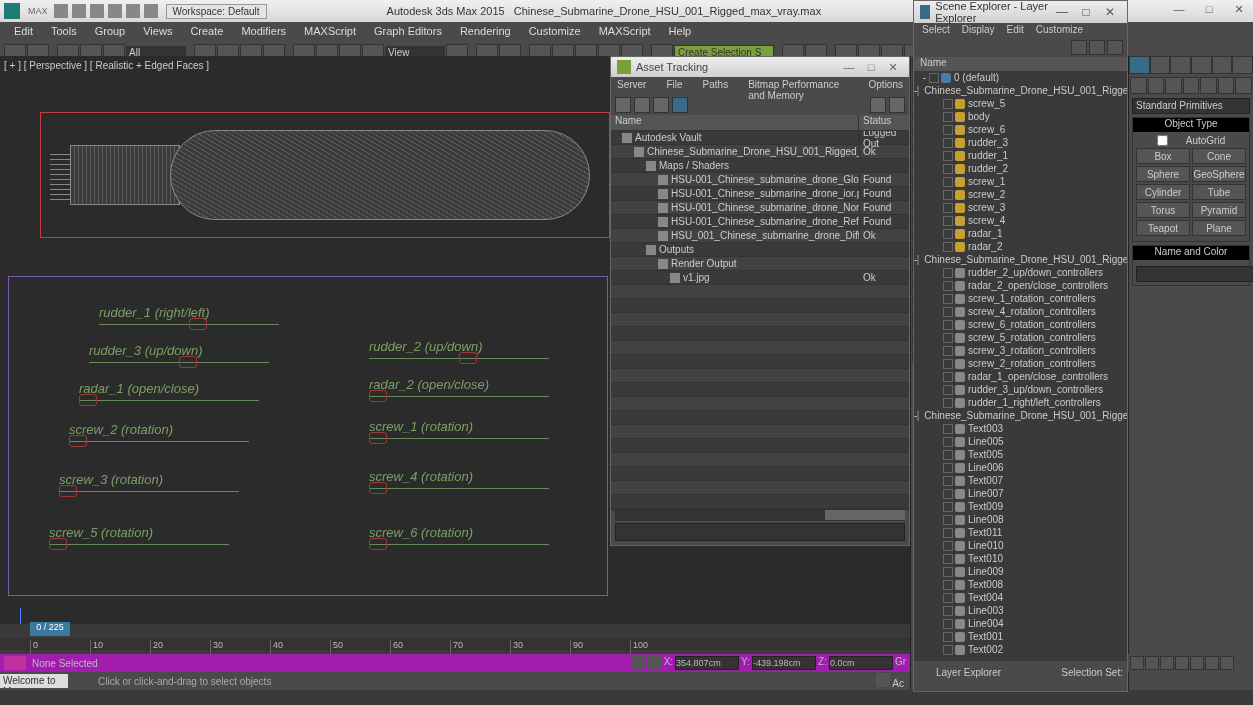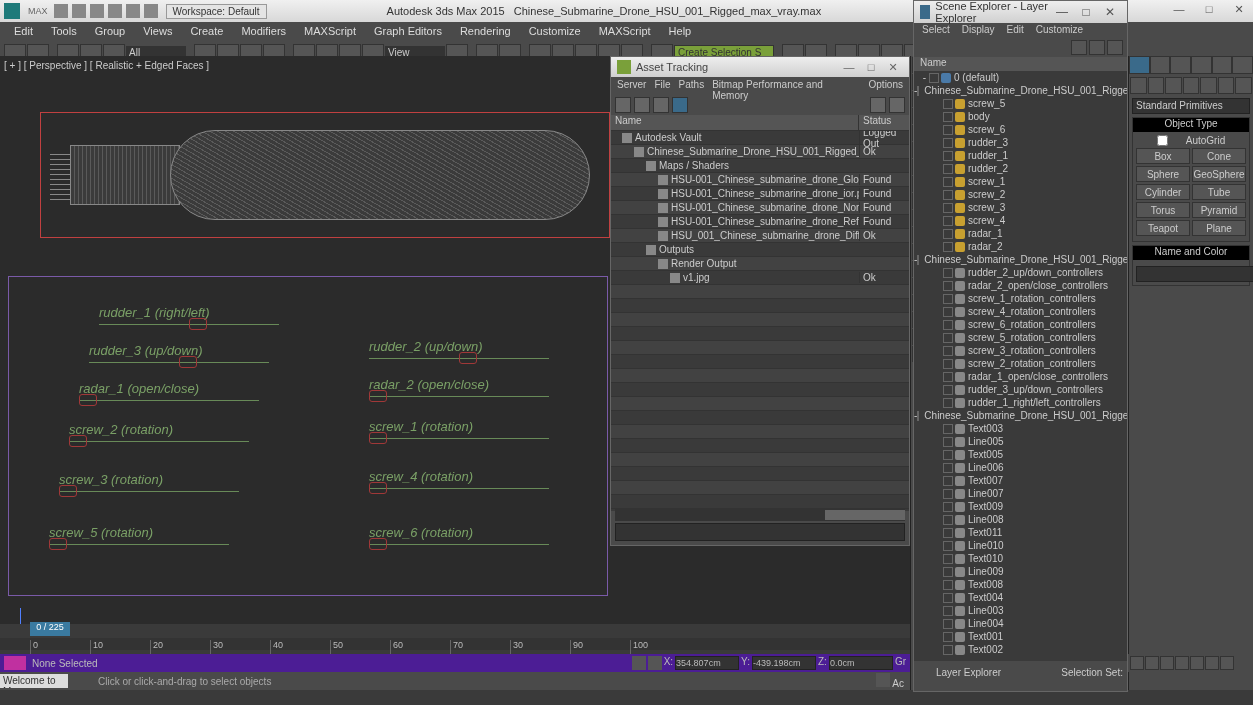--- a/index.html
+++ b/index.html
@@ -29,36 +29,36 @@
 .rigitem .slider { border-top: 1px solid #688a58; width: 180px; margin-top: 4px; position: relative; }
 .rigitem .handle { width: 18px; height: 12px; border: 1px solid #a03838; border-radius: 3px; position: absolute; top: -7px; }
 .axis { position: absolute; left: 20px; top: 552px; }
 .axis .z { width: 1px; height: 18px; background: #5080ff; position: absolute; }
 .axis .x { width: 18px; height: 1px; background: #ff5050; position: absolute; top: 18px; }
 
 .timeline { position: absolute; left: 0; top: 624px; width: 910px; height: 30px; background: #3a3a3a; }
 .timeruler { height: 12px; background: #333; position: relative; font-size: 9px; color: #aaa; }
 .timeslot { position: absolute; bottom: -4px; height: 14px; border-left: 1px solid #666; padding-left: 2px; color: #bbb; }
 .timehead { position: absolute; left: 30px; top: -2px; width: 40px; height: 14px; background: #3a7aa0; color: #fff; font-size: 9px; text-align: center; }
-.coordbar { position: absolute; left: 0; top: 654px; width: 910px; height: 18px; background: #4c1d95; display: flex; align-items: center; font-size: 10px; color: #bbb; }
+.coordbar { position: absolute; left: 0; top: 654px; width: 910px; height: 18px; background: #a21caf; display: flex; align-items: center; font-size: 10px; color: #bbb; }
 .coordbar .msg { width: 68px; padding-left: 4px; }
 .coordbar .note { padding-left: 6px; }
 .coordbar .coord { margin-left: auto; display: flex; gap: 2px; padding-right: 4px; }
 .coordbar input { width: 64px; height: 14px; background: #333; border: 1px solid #222; color: #bbb; font-size: 9px; }
 .statusbar2 { position: absolute; left: 0; top: 672px; width: 910px; height: 18px; background: #4a4a4a; display: flex; align-items: center; font-size: 10px; }
 .statusbar2 .welcome { width: 68px; background: #ddd; color: #333; padding: 1px 3px; height: 14px; overflow: hidden; }
 .statusbar2 .hint { padding-left: 22px; color: #aaa; margin-left: 8px; }
 
 
 .assetwin { position: absolute; left: 610px; top: 56px; width: 300px; height: 490px; background: #4a4a4a; border: 1px solid #666; }
 .assetwin .athdr { height: 20px; background: linear-gradient(#eee,#d0d0d0); color: #444; font-size: 11px; display: flex; align-items: center; padding: 0 6px; }
 .assetwin .athdr .icon2 { width: 14px; height: 14px; background: #7aa03a; margin-right: 5px; }
 .assetwin .athdr .wb { margin-left: auto; display: flex; gap: 2px; }
 .assetwin .athdr .wb span { width: 20px; text-align: center; color: #666; }
-.assetwin .atmenu { height: 18px; display: flex; gap: 8px; padding: 2px 6px; color: #ccc; font-size: 10px; background: #4a4a4a; }
+.assetwin .atmenu { height: 18px; display: flex; gap: 20px; padding: 2px 6px; color: #ccc; font-size: 10px; background: #4a4a4a; }
 .assetwin .aticons { height: 20px; display: flex; gap: 3px; padding: 2px 4px; background: #4a4a4a; }
 .assetwin .aticons span { width: 16px; height: 16px; background: #666; border: 1px solid #333; }
 .assetwin .aticons span.active { background: #3a6a8a; }
 .assetwin .athead { height: 16px; background: #555; display: flex; font-size: 10px; border-bottom: 1px solid #333; }
 .assetwin .athead div:first-child { flex: 1; padding-left: 4px; border-right: 1px solid #333; }
 .assetwin .athead div:last-child { width: 50px; padding-left: 4px; }
 .assetwin .atbody { flex: 1; overflow-y: auto; background: #3a3a3a; height: 380px; }
 .assetwin .atrow { height: 14px; display: flex; font-size: 10px; align-items: center; border-bottom: 1px solid #333; }
 .assetwin .atrow.odd { background: #424242; }
 .assetwin .atrow .n { flex: 1; overflow: hidden; white-space: nowrap; }

